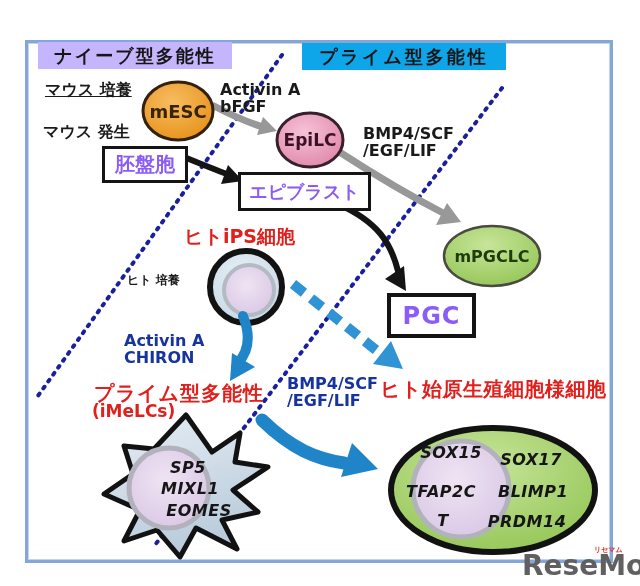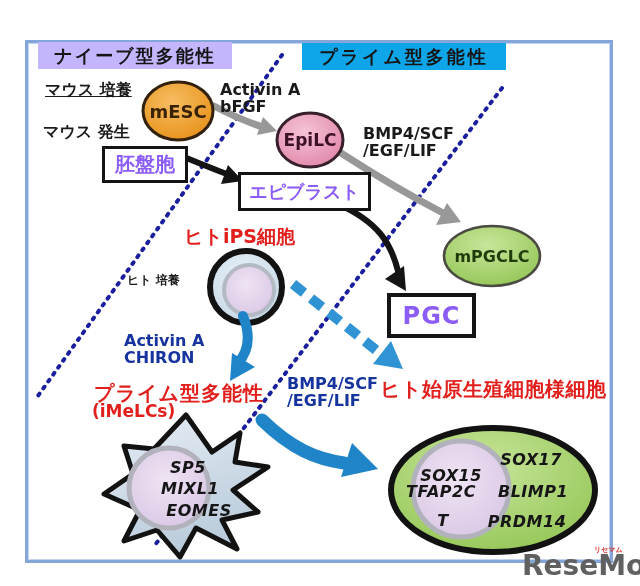--- a/index.html
+++ b/index.html
@@ -133,21 +133,21 @@
 
   <div class="t red" style="left:184px;top:224px;font-size:19px;">ヒトiPS細胞</div>
   <div class="t red" style="left:94px;top:380px;font-size:20px;letter-spacing:1px;">プライム型多能性</div>
   <div class="t red" style="left:92px;top:401px;font-size:17px;">(iMeLCs)</div>
   <div class="t red" style="left:380px;top:376px;font-size:20px;letter-spacing:0.5px;">ヒト始原生殖細胞様細胞</div>
 
   <div class="gene" style="left:188px;top:467px;">SP5</div>
   <div class="gene" style="left:190px;top:488px;">MIXL1</div>
   <div class="gene" style="left:199px;top:510px;">EOMES</div>
 
-  <div class="gene" style="left:451px;top:475px;">SOX15</div>
+  <div class="gene" style="left:451px;top:452px;">SOX15</div>
   <div class="gene" style="left:441px;top:491px;">TFAP2C</div>
   <div class="gene" style="left:443px;top:520px;">T</div>
   <div class="gene" style="left:531px;top:459px;">SOX17</div>
   <div class="gene" style="left:533px;top:491px;">BLIMP1</div>
   <div class="gene" style="left:527px;top:521px;">PRDM14</div>
 
   <div class="wm-ruby" style="left:594px;top:545px;font-size:7px;">リセマム</div>
   <div class="wm" style="left:522px;top:549px;font-size:28px;">ReseMom.</div>
 
 </div>

